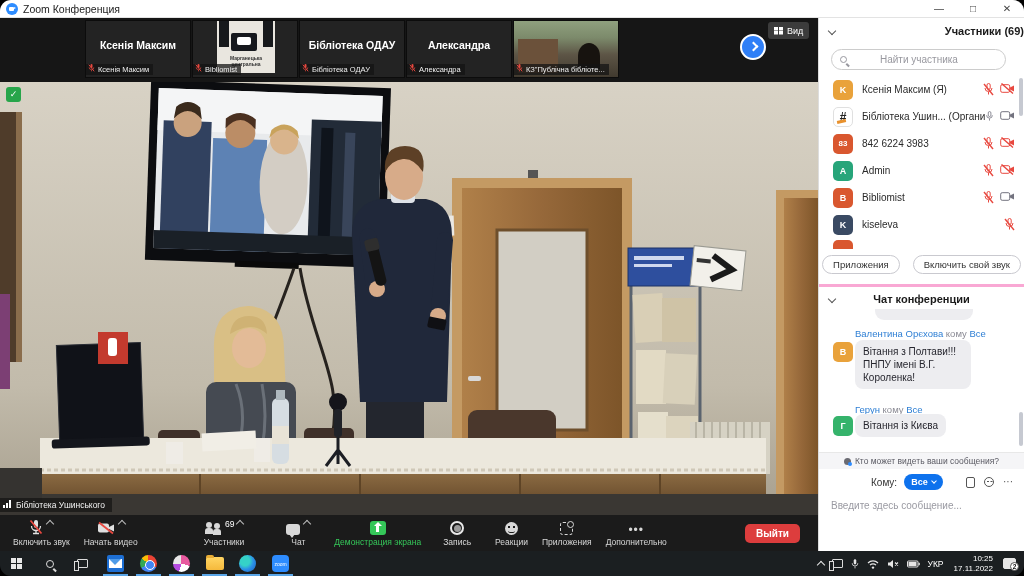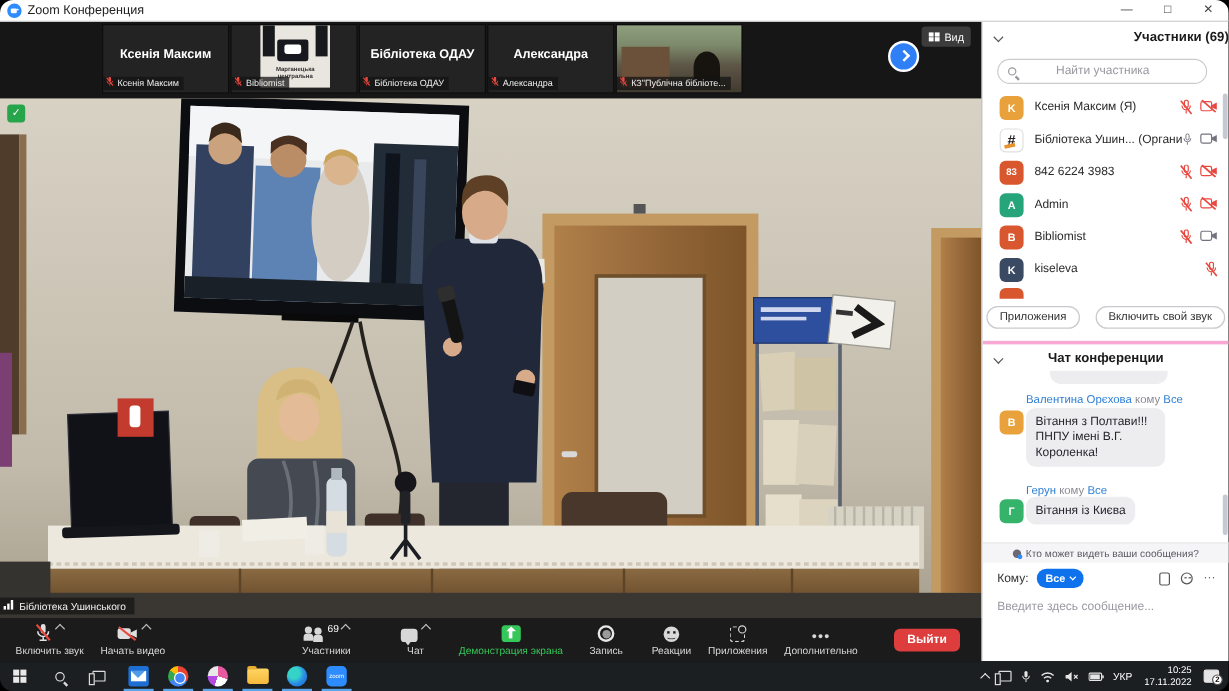--- a/index.html
+++ b/index.html
@@ -112,21 +112,21 @@
   .msg .sender{font-size:9.5px;color:#2e7fd4;}
   .msg .gray{color:#8a8a94;}
   .msg-av{position:absolute;width:20px;height:20px;border-radius:5px;color:#fff;font-size:9px;font-weight:bold;
     display:flex;align-items:center;justify-content:center;}
   .bubble{position:absolute;background:#ededf0;border-radius:8px;font-size:10px;color:#26262e;padding:5px 8px;line-height:1.3;}
   .privacy{position:absolute;top:434px;left:0;width:100%;height:17px;background:#f5f5f7;border-top:1px solid #e8e8e8;
     display:flex;align-items:center;justify-content:center;font-size:8.5px;color:#5a5a63;}
   .pv-ic{width:7px;height:7px;border-radius:50%;background:#6a6a72;position:relative;margin-right:4px;}
   .pv-ic:after{content:"";position:absolute;left:4px;top:4px;width:4px;height:4px;border-radius:50%;background:#2d8cff;}
   .compose{position:absolute;top:456px;left:12px;width:182px;display:flex;align-items:center;}
-  .compose .lbl{font-size:10px;color:#333;}
+  .compose .lbl{font-size:10px;color:#333;margin-left:40px;}
   .to-pill{margin-left:7px;background:#0e72ed;color:#fff;font-size:9px;font-weight:bold;border-radius:9px;
     padding:3px 7px;display:flex;align-items:center;gap:4px;}
   .to-pill i{width:4px;height:4px;border-left:1.2px solid #fff;border-bottom:1.2px solid #fff;transform:rotate(-45deg);margin-top:-2px;}
   .c-ics{margin-left:auto;display:flex;gap:9px;align-items:center;color:#555;}
   .file-ic{width:9px;height:11px;border:1.2px solid #555;border-radius:2px;}
   .smile2{width:10px;height:10px;border:1.2px solid #555;border-radius:50%;position:relative;}
   .smile2:before{content:"";position:absolute;left:2px;top:2.5px;width:1.5px;height:1.5px;background:#555;box-shadow:3.5px 0 #555;}
   .dots3{font-size:10px;color:#555;line-height:6px;}
   .placeholder{position:absolute;top:482px;left:12px;font-size:10px;color:#9a9aa2;}
 
@@ -428,21 +428,21 @@
         <span class="ic">
           <svg class="mico" width="18" height="14" viewBox="0 0 18 14">
             <rect x="1" y="2.5" width="11" height="9" rx="2" fill="#e0e0e0"></rect>
             <path d="M12 6 L17 3.5 V10.5 L12 8 Z" fill="#e0e0e0"></path>
             <line x1="2" y1="1.5" x2="16" y2="12.5" stroke="#e8483f" stroke-width="1.8"></line>
           </svg>
           <i class="chev-up"></i>
         </span>
         <span class="lb">Начать видео</span>
       </div>
-      <div class="tb" style="margin-left:100px">
+      <div class="tb" style="margin-left:52px">
         <span class="ic" style="position:relative">
           <span class="ppl-ic"></span>
           <span class="cnt">69</span>
           <i class="chev-up" style="margin-left:14px"></i>
         </span>
         <span class="lb">Участники</span>
       </div>
       <div class="tb" style="margin-left:28px">
         <span class="ic">
           <span class="chat-ic"></span>

